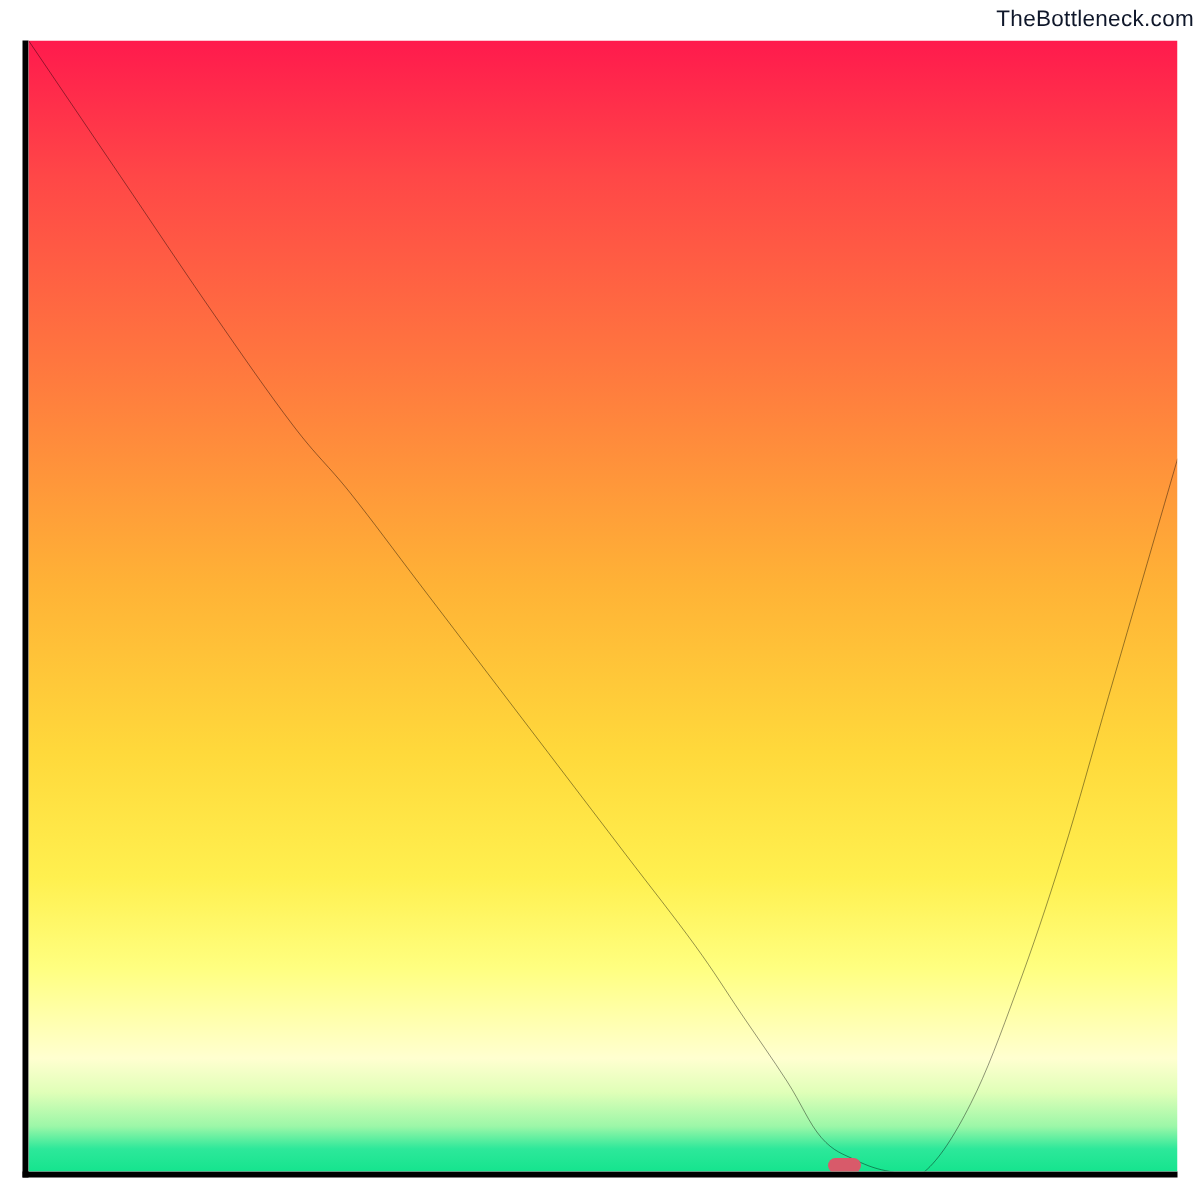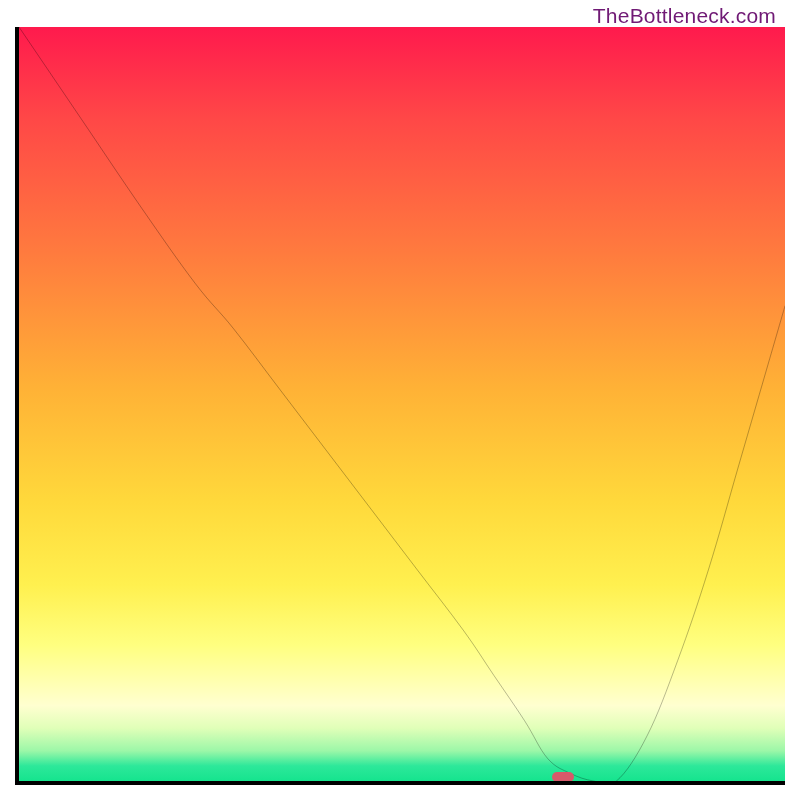--- a/index.html
+++ b/index.html
@@ -61,23 +61,23 @@
     position: absolute;
     width: 22px;
     height: 10px;
     border-radius: 5px;
     background: #d85a6a;
     transform: translate(-50%, -50%);
   }
   .watermark {
     position: absolute;
     top: 4px;
-    right: 24px;
-    font-size: 21px;
-    color: #701a75;
+    right: 4px;
+    font-size: 15px;
+    color: #0f172a;
     font-weight: 500;
     letter-spacing: 0.2px;
   }
 </style>
 </head>
 <body>
 <div class="frame">
 
   <div class="watermark">TheBottleneck.com</div>
 

